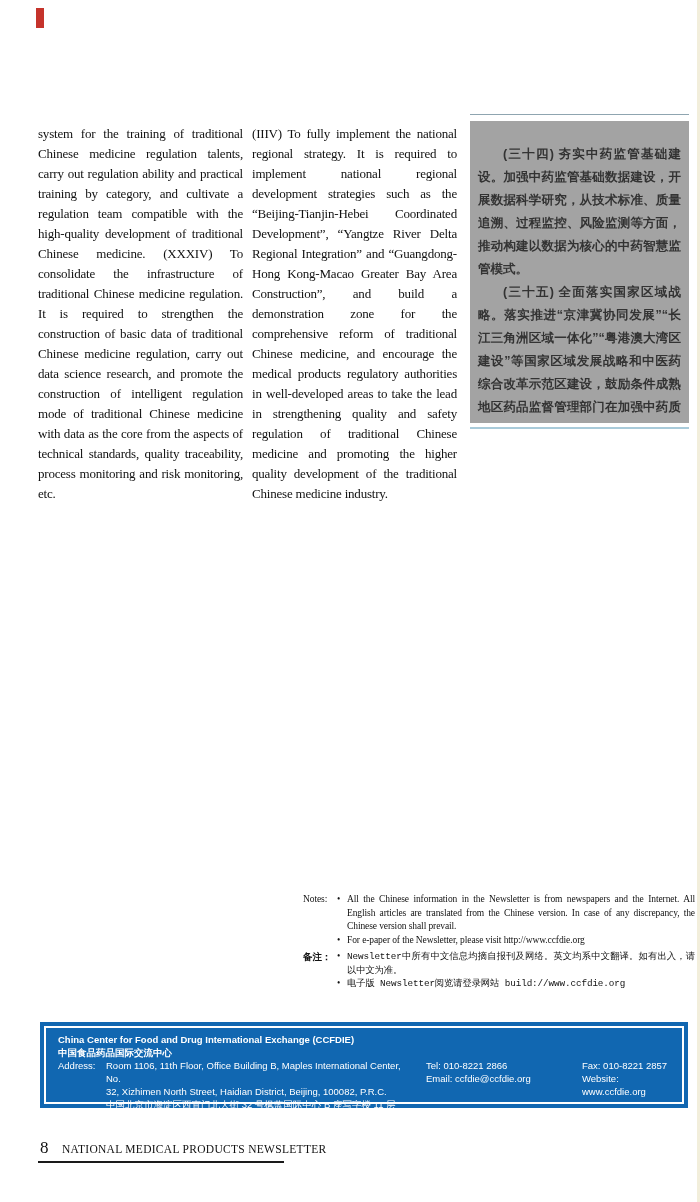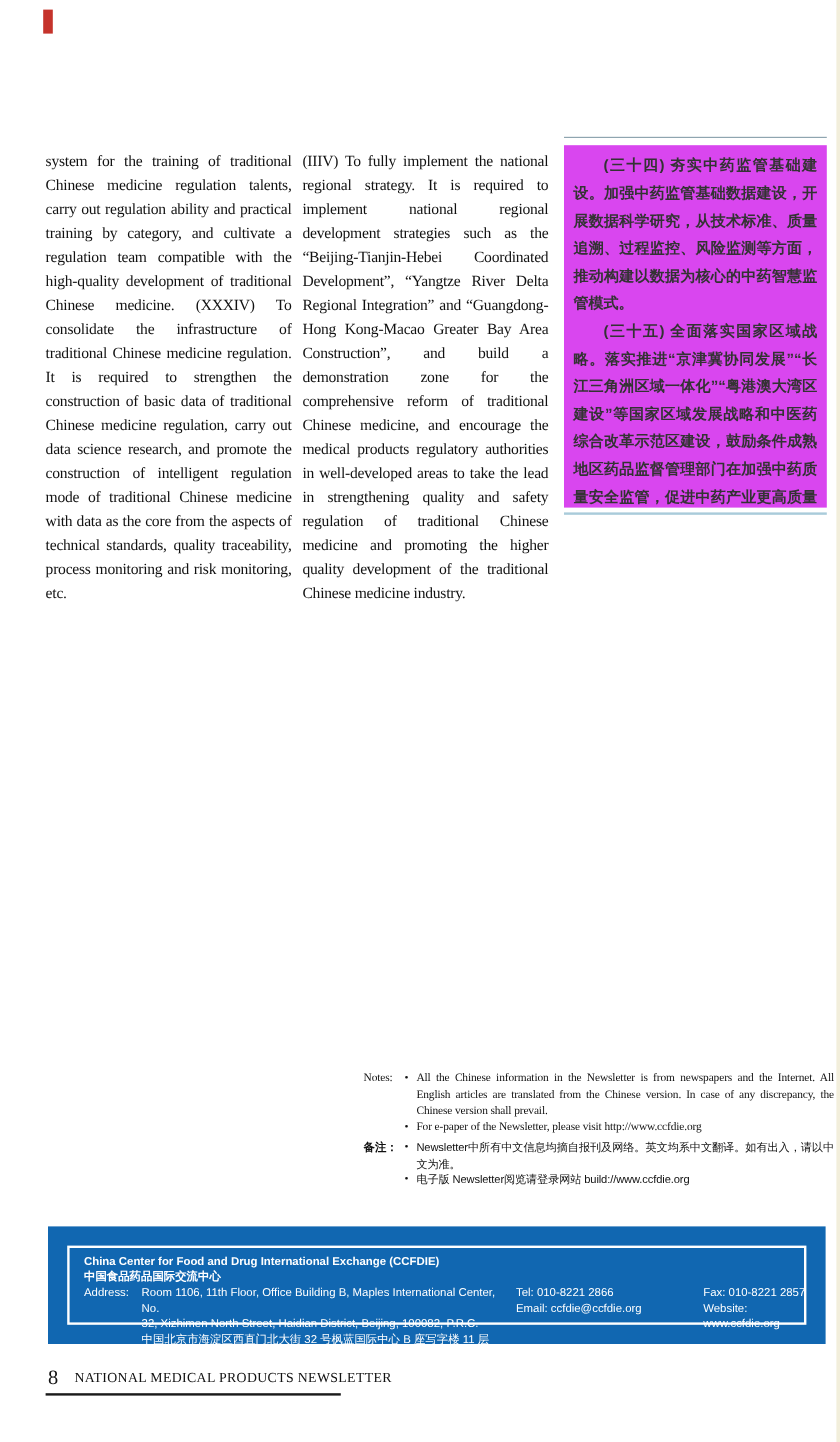--- a/index.html
+++ b/index.html
@@ -26,23 +26,23 @@
     font-size:13px; line-height:20px;
     letter-spacing:-0.2px;
     color:#111;
   }
   .col1 { left:38px;  width:205px; }
   .col2 { left:252px; width:205px; }
   
   .cn-wrap { position:absolute; left:470px; top:114px; width:219px; }
   .rule-top { height:1px; background:#8fa5b0; margin-bottom:6px; }
   .cn-box {
-    background:#d946ef;
+    background:#a3a3a3;
     height:302px; overflow:hidden;
-    padding:6px 8px;
+    padding:22px 8px;
     font-family:"Liberation Sans","DejaVu Sans",sans-serif;
     font-weight:600;
     font-size:12.5px; line-height:23px;
     color:#333;
     text-align:justify;
   }
   .cn-box p { text-indent:2em; }
   .rule-bottom { height:2px; background:#a9cbda; margin-top:4px; }
   
   .notes {
@@ -56,28 +56,28 @@
     width:34px; flex:0 0 34px;
     font-family:"Liberation Sans","DejaVu Sans",sans-serif;
     font-weight:bold; font-size:9.5px;
   }
   .note-items { flex:1; }
   .note-item { display:flex; }
   .note-bullet { width:10px; flex:0 0 10px; text-align:left; }
   .note-text { flex:1; text-align:justify; }
   .notes-cn { margin-top:3px; }
   .notes-cn .note-text {
-    font-family:Liberation Sans, sans-serif;
+    font-family:Liberation Mono, monospace;
     font-size:9.3px;
   }
   
   .footer-box {
-    position:absolute; left:40px; top:1022px; width:648px; height:98px;
+    position:absolute; left:40px; top:1022px; width:648px; height:86px;
     background:#1167b1;
-    padding:16px;
+    padding:4px;
   }
   .footer-inner {
     border:2px solid #ffffff;
     height:100%;
     background:#1167b1;
     padding:5px 12px 4px 12px;
     display:flex;
     color:#ffffff;
     font-family:"Liberation Sans","DejaVu Sans",sans-serif;
     font-size:9.5px; line-height:13px;

